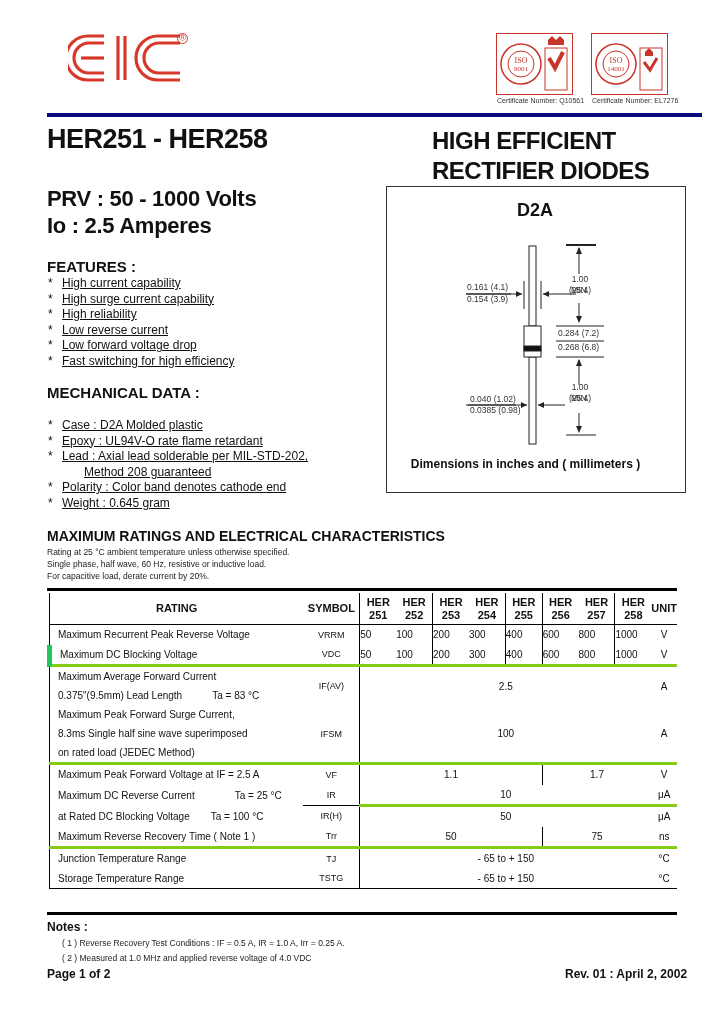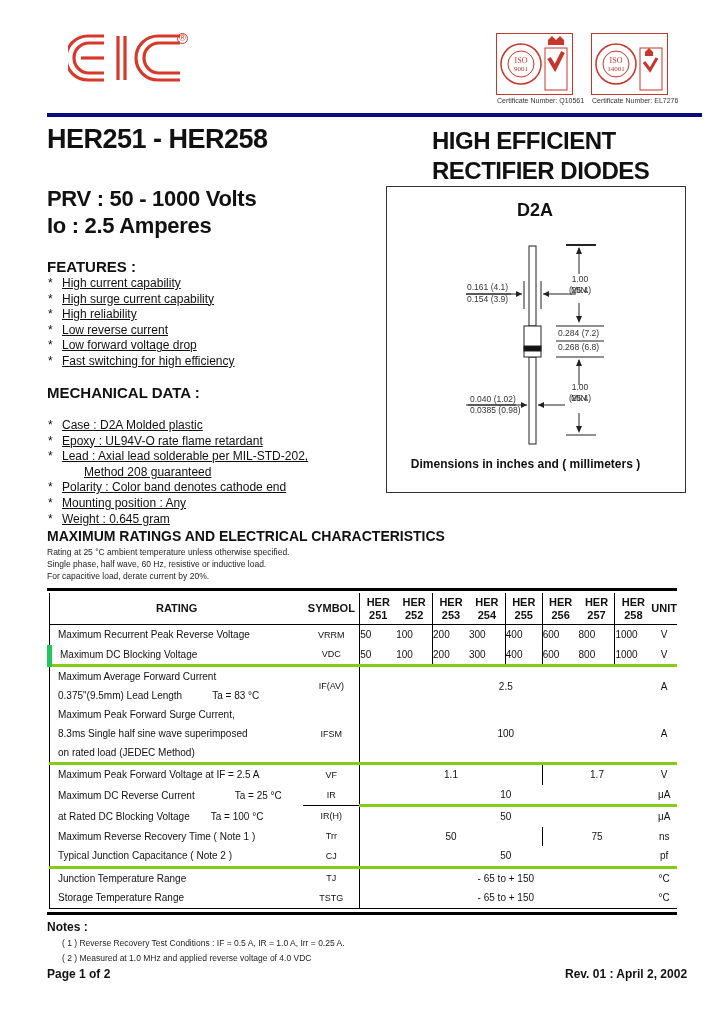--- a/index.html
+++ b/index.html
@@ -101,21 +101,20 @@
   <div><span class="star">*</span><span>Fast switching for high efficiency</span></div>
 </div>
 
 <div class="abs section-h" style="left:47px;top:384px;">MECHANICAL  DATA :</div>
 <div class="abs blist" style="left:48px;top:402px;margin-top:16px;">
   <div><span class="star">*</span><span>Case : D2A  Molded plastic</span></div>
   <div><span class="star">*</span><span>Epoxy : UL94V-O rate flame retardant</span></div>
   <div><span class="star">*</span><span>Lead : Axial lead solderable per MIL-STD-202,</span></div>
   <div style="padding-left:36px;">Method 208 guaranteed</div>
   <div><span class="star">*</span><span>Polarity : Color band denotes cathode end</span></div>
-  <div><span class="star">*</span><span>Mounting  position : Any</span></div>
   <div><span class="star">*</span><span>Weight : 0.645 gram</span></div>
 </div>
 
 <div class="abs pkg-box-top"></div>
 <div class="abs pkg-box"></div>
 <div class="abs pkg-title">D2A</div>
 <svg class="abs" style="left:386px;top:186px;" width="298" height="306" viewBox="0 0 298 306">
   <g stroke="#222" fill="none" stroke-width="1">
 
     <rect x="143" y="60" width="7" height="80"></rect>
@@ -255,26 +254,20 @@
     <td class="bt" colspan="8" style="text-align:center;">50</td>
     <td class="c-unit bt">μA</td>
   </tr>
   <tr>
     <td class="c-rate" style="border-left:1px solid #000;">Maximum Reverse Recovery Time ( Note 1 )</td>
     <td class="c-sym">Trr</td>
     <td colspan="5" style="text-align:center;">50</td>
     <td class="bl" colspan="3" style="text-align:center;">75</td>
     <td class="c-unit">ns</td>
   </tr>
-  <tr>
-    <td class="c-rate" style="border-left:1px solid #000;">Typical Junction Capacitance ( Note 2 )</td>
-    <td class="c-sym">CJ</td>
-    <td colspan="8" style="text-align:center;">50</td>
-    <td class="c-unit">pf</td>
-  </tr>
 
   <tr>
     <td class="c-rate bt" style="border-left:1px solid #000;">Junction Temperature Range</td>
     <td class="c-sym bt">TJ</td>
     <td class="bt" colspan="8" style="text-align:center;">- 65 to + 150</td>
     <td class="c-unit bt">°C</td>
   </tr>
   <tr>
     <td class="c-rate" style="border-left:1px solid #000;border-bottom:1px solid #000;">Storage Temperature Range</td>
     <td class="c-sym" style="border-bottom:1px solid #000;">TSTG</td>

